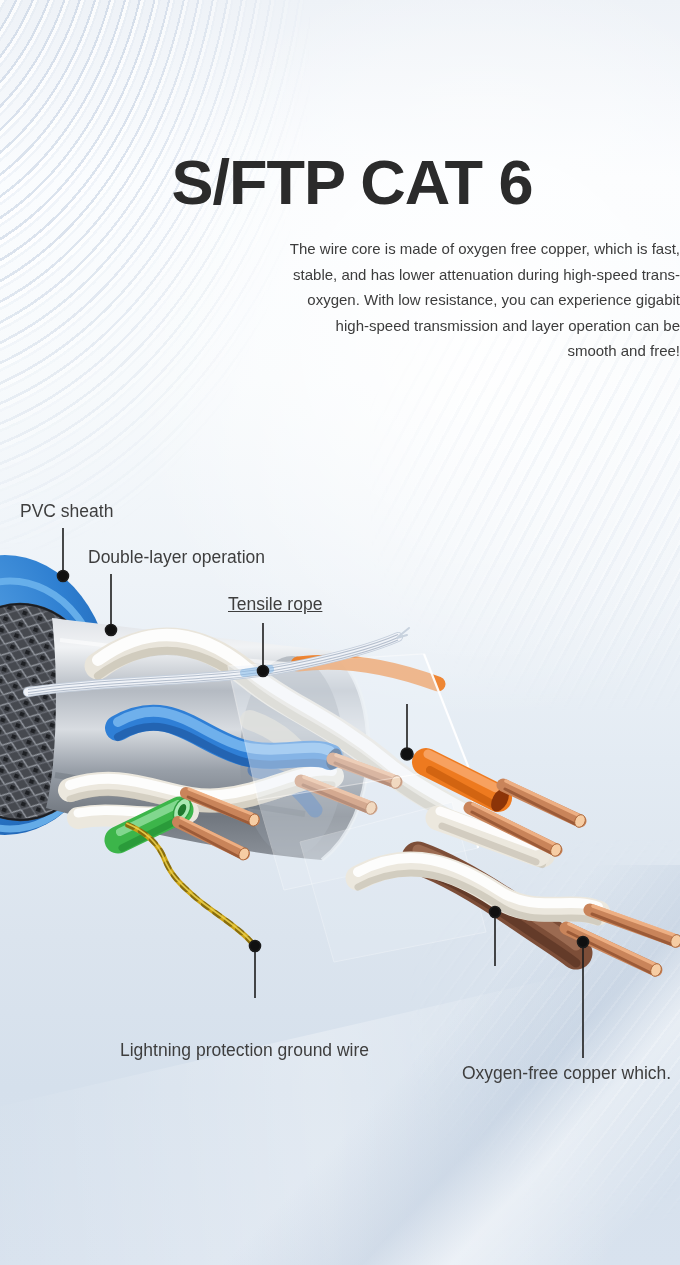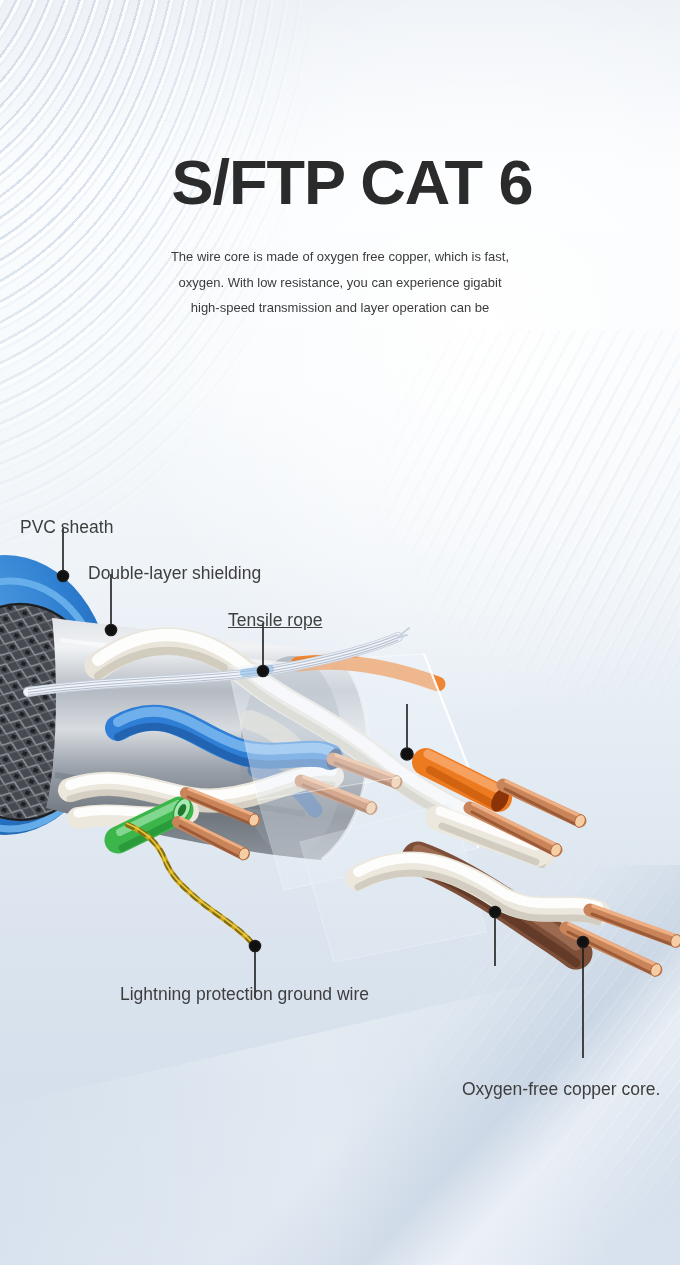--- a/index.html
+++ b/index.html
@@ -49,48 +49,50 @@
   .fold-br{
     position:absolute;right:-100px;bottom:-60px;width:560px;height:460px;
     background:linear-gradient(133deg, rgba(255,255,255,0) 38%, rgba(173,190,212,.32) 52%, rgba(255,255,255,.42) 61%, rgba(255,255,255,0) 76%);
   }
   .title{
     position:absolute;left:0;top:134px;width:100%;margin:12px;
     text-align:center;font-size:63px;font-weight:800;letter-spacing:-1px;
     color:#2b2b2b;
   }
   .intro{
-    position:absolute;left:0;top:244px;width:100%;
-    text-align:center;font-size:13px;line-height:25.6px;color:#3c3c3c;
+    position:absolute;left:0;top:236px;width:100%;
+    text-align:right;font-size:15px;line-height:25.6px;color:#3c3c3c;
   }
   .art{position:absolute;left:0;top:470px;width:680px;height:650px;}
   .leaders{position:absolute;left:0;top:0;width:680px;height:1265px;pointer-events:none;}
   .lbl{
     position:absolute;white-space:nowrap;
-    font-size:17.5px;color:#3e3e3e;margin-top:16px;
+    font-size:17.5px;color:#3e3e3e;
   }
 </style>
 </head>
 <body>
 
 <div class="page">
 
   <div class="glow"></div>
   <div class="fan-tl"></div>
   <div class="fan-right"></div>
   <div class="fan-right-low"></div>
   <div class="band-bottom"></div>
   <div class="fold-br"></div>
 
   <h1 class="title">S/FTP CAT 6</h1>
 
   <div class="intro">
     <div>The wire core is made of oxygen free copper, which is fast,</div>
+    <div>stable, and has lower attenuation during high-speed trans-</div>
     <div>oxygen. With low resistance, you can experience gigabit</div>
     <div>high-speed transmission and layer operation can be</div>
+    <div>smooth and free!</div>
   </div>
 
   <svg class="art" viewBox="0 0 680 650">
     <defs>
       <pattern id="braidPat" width="16" height="12" patternUnits="userSpaceOnUse" patternTransform="rotate(20)">
         <rect width="16" height="12" fill="#46494f"></rect>
         <path d="M0,6 L8,0 L16,6" fill="none" stroke="#a9aeb6" stroke-width="1.4" opacity="0.85"></path>
         <path d="M0,6 L8,12 L16,6" fill="none" stroke="#7d828a" stroke-width="1.2" opacity="0.7"></path>
         <rect x="6" y="4" width="4.5" height="4" fill="#17191c" opacity="0.85"></rect>
       </pattern>
@@ -282,18 +284,18 @@
           <circle cx="495" cy="912" r="5.5"></circle>
       </g>
       <g>
         <line x1="583" y1="948" x2="583" y2="1058"></line>
           <circle cx="583" cy="942" r="5.5"></circle>
       </g>
     </g>
   </svg>
 
   <div class="lbl" style="left:20px;top:501px;">PVC sheath</div>
-  <div class="lbl" style="left:88px;top:547px;">Double-layer shielding</div>
+  <div class="lbl" style="left:88px;top:547px;">Double-layer operation</div>
   <div class="lbl" style="left:228px;top:594px;text-decoration:underline;">Tensile rope</div>
-  <div class="lbl" style="left:120px;top:968px;">Lightning protection ground wire</div>
-  <div class="lbl" style="left:462px;top:1063px;">Oxygen-free copper core.</div>
+  <div class="lbl" style="left:120px;top:1040px;">Lightning protection ground wire</div>
+  <div class="lbl" style="left:462px;top:1063px;">Oxygen-free copper which.</div>
 
 </div>
 
 </body></html>

